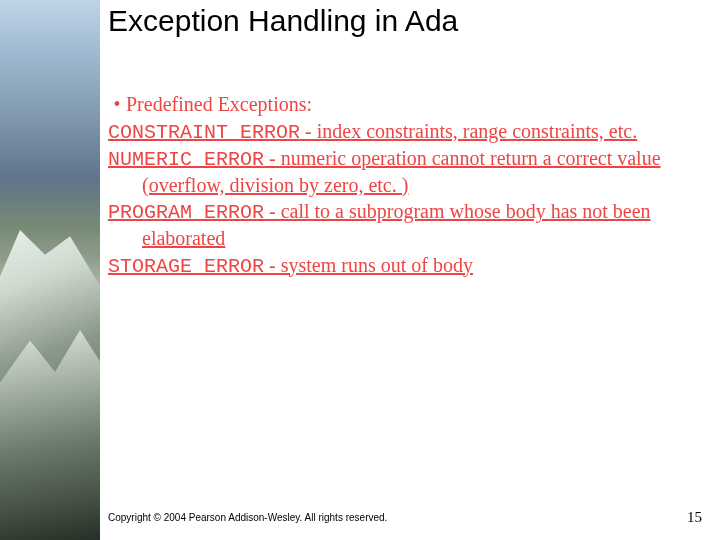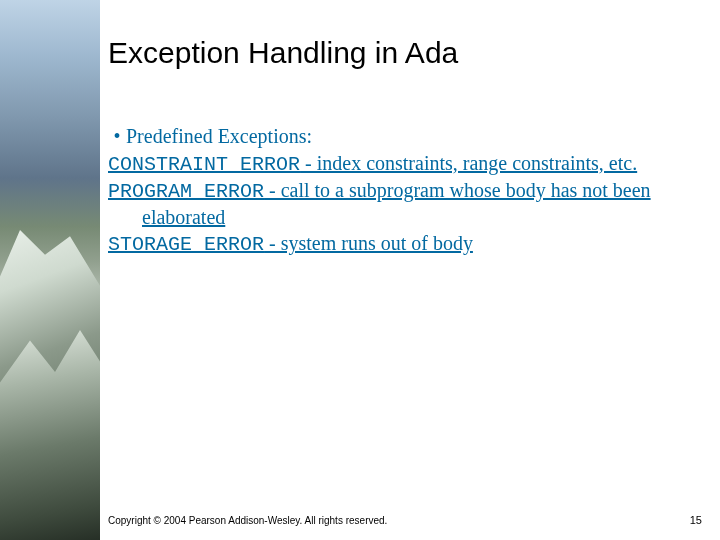--- a/index.html
+++ b/index.html
@@ -57,27 +57,27 @@
     left: 108px;
     top: 0;
     width: 600px;
     height: 540px;
     box-sizing: border-box;
   }
   .title {
     font-size: 30px;
     font-family: Arial, Helvetica, sans-serif;
     color: #000;
-    margin-top: 36px;
+    margin-top: 4px;
     margin-bottom: 54px;
     font-weight: 400;
   }
   .body {
     font-size: 20px;
-    color: #0369a1;
+    color: #ef4444;
     line-height: 1.28;
   }
   .bullet-row {
     margin-bottom: 2px;
   }
   .bullet {
     display: inline-block;
     width: 18px;
     text-align: center;
     vertical-align: top;
@@ -101,21 +101,22 @@
     bottom: 14px;
     width: 594px;
     display: flex;
     justify-content: space-between;
     align-items: center;
     font-family: Arial, Helvetica, sans-serif;
     font-size: 10px;
     color: #000;
   }
   .pagenum {
-    font-size: 11px;
+    font-size: 15px;
+    font-family: Liberation Serif, serif;
   }
 </style>
 </head>
 <body>
 
 <div class="slide">
   <div class="sidebar">
     <div class="mtn mtn1"></div>
     <div class="mtn mtn2"></div>
   </div>
@@ -125,20 +126,23 @@
 
     <div class="body">
       <div class="bullet-row line">
         <span class="bullet">•</span><span>Predefined Exceptions:</span>
       </div>
 
       <div class="line hang">
         <span class="mono">CONSTRAINT_ERROR</span><span> - index constraints, range constraints, etc.</span>
       </div>
       <div class="line hang">
+        <span class="mono">NUMERIC_ERROR</span><span> - numeric operation cannot return a correct value (overflow, division by zero, etc. )</span>
+      </div>
+      <div class="line hang">
         <span class="mono">PROGRAM_ERROR</span><span> - call to a subprogram whose body has not been elaborated</span>
       </div>
       <div class="line hang">
         <span class="mono">STORAGE_ERROR</span><span> - system runs out of body</span>
       </div>
     </div>
   </div>
 
   <div class="footer">
     <span>Copyright © 2004 Pearson Addison-Wesley. All rights reserved.</span>

